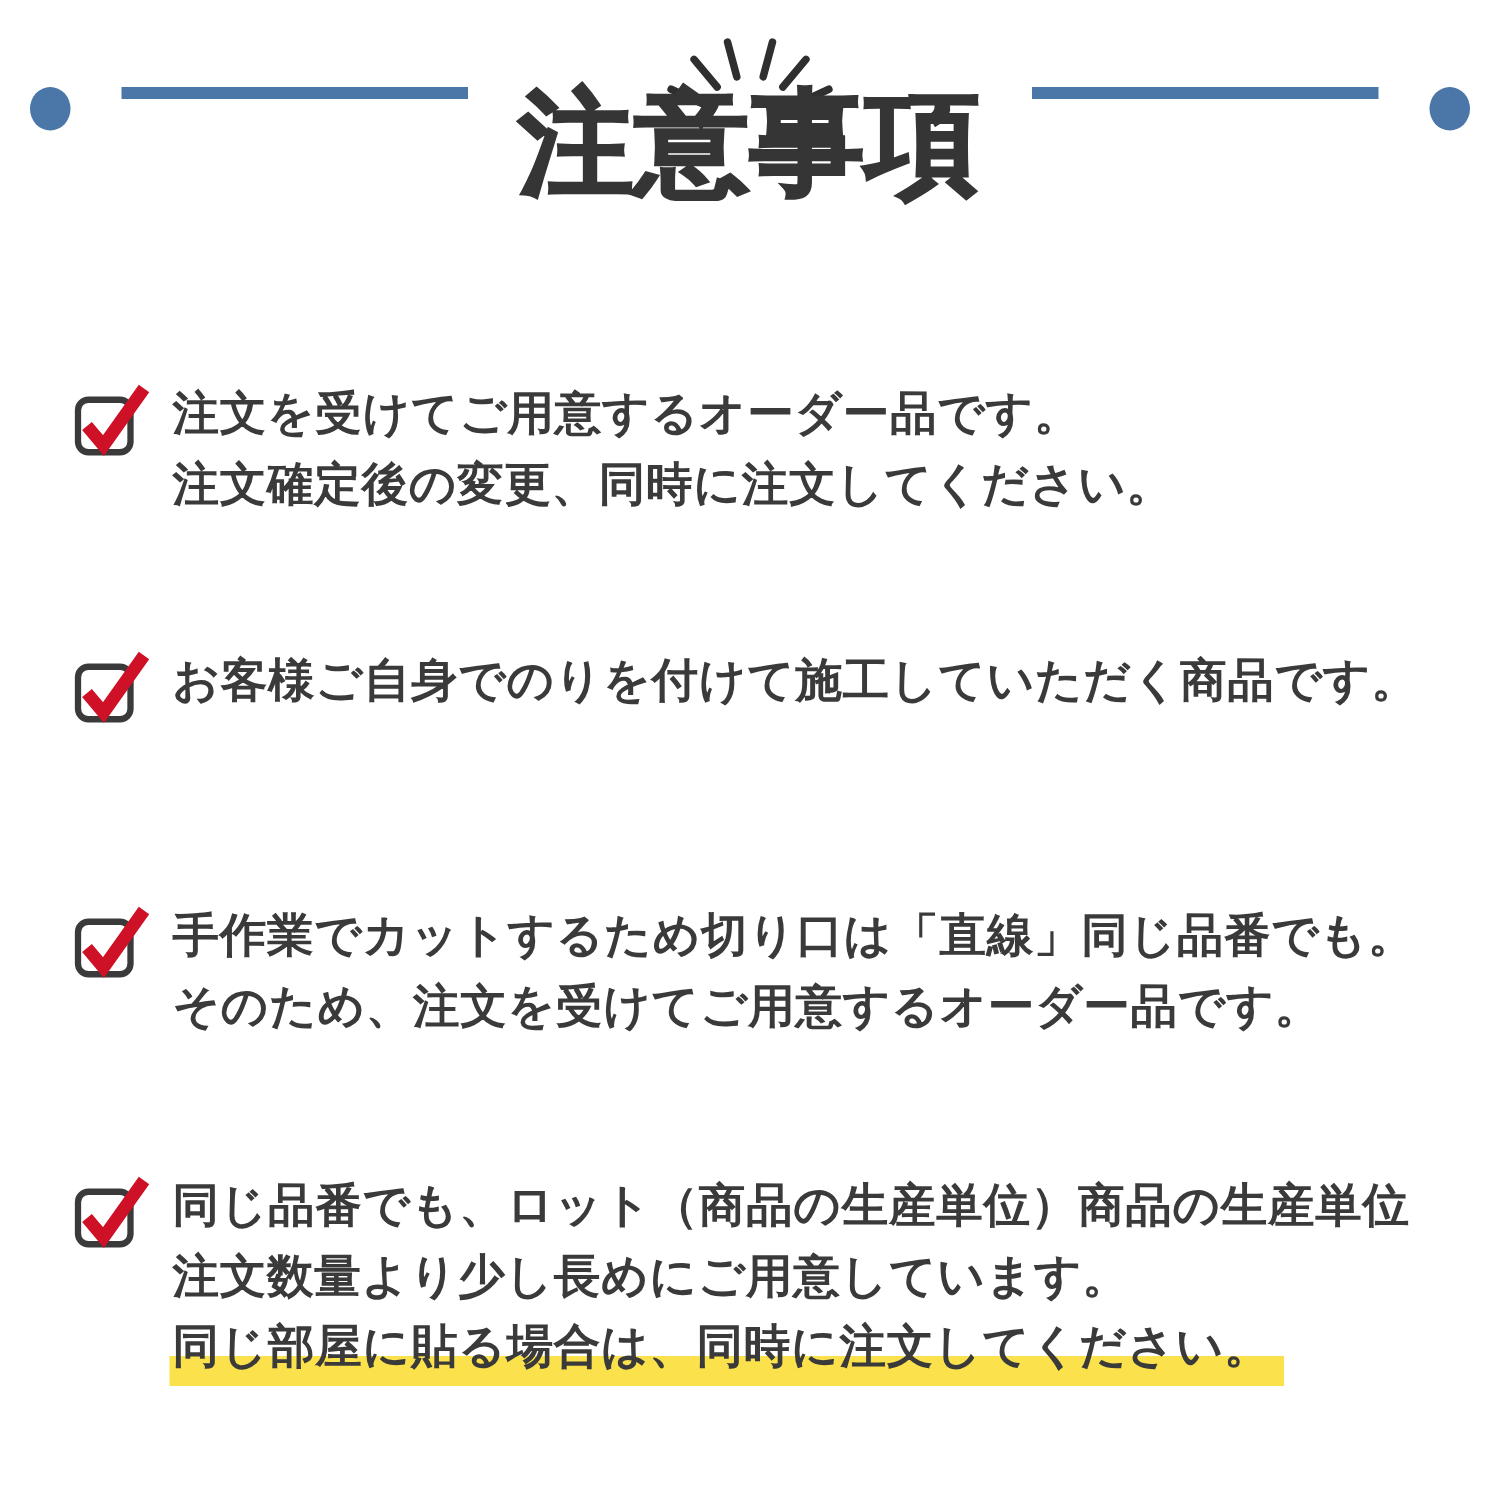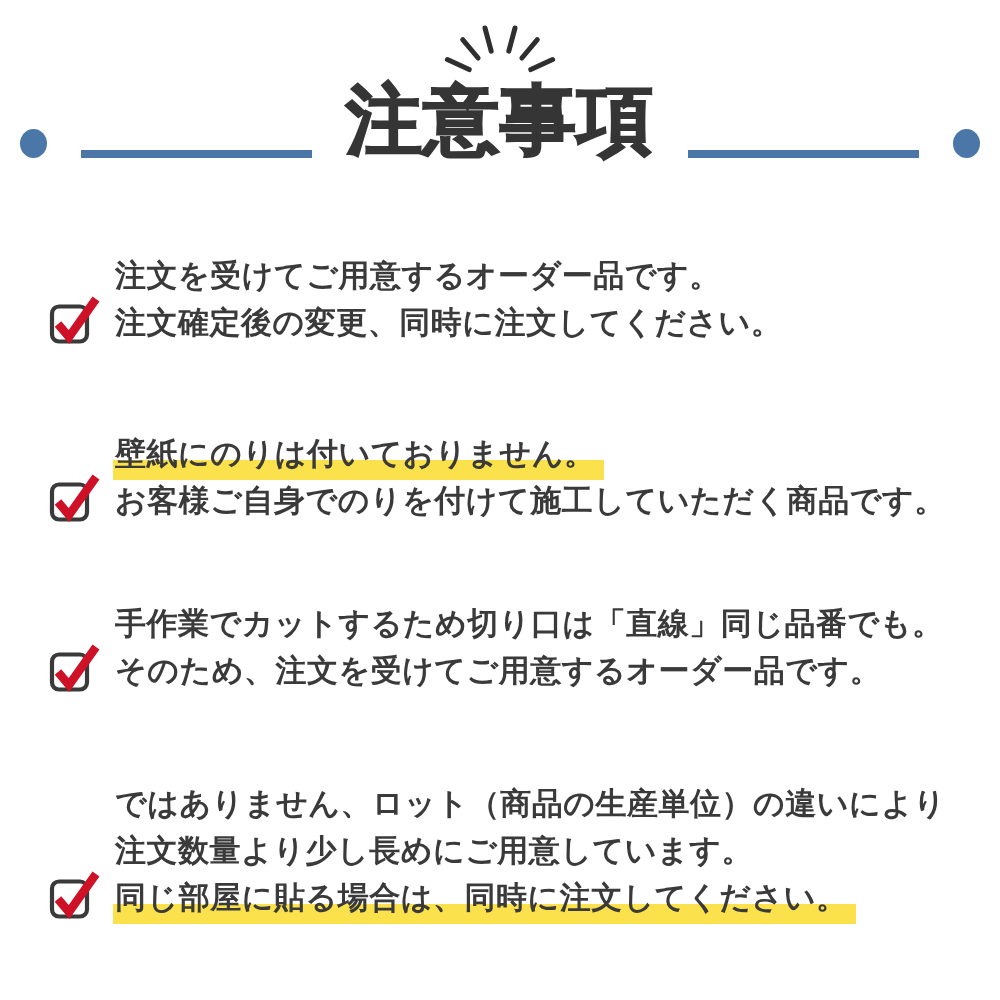--- a/index.html
+++ b/index.html
@@ -21,21 +21,21 @@
   }
   
   .rays{
     position:absolute;
     left:440px; top:14px;
     width:120px; height:64px;
   }
   .title-row{
     position:absolute;
     top:58px; left:20px; right:20px; height:100px;
-    display:flex; align-items:flex-end; gap:34px;
+    display:flex; align-items:flex-start; gap:34px;
   }
   .end-dot{
     width:27px; height:29px;
     background:var(--accent);
     border-radius:50%;
     flex:0 0 auto;
   }
   .rule{
     flex:1 1 auto;
     height:8px;
@@ -49,21 +49,21 @@
     letter-spacing:1px;
     color:var(--title);
     -webkit-text-stroke:2px var(--title);
     white-space:nowrap;
   }
   
   .item{
     position:absolute;
     left:48px; right:20px;
     display:flex;
-    align-items:flex-end;
+    align-items:flex-start;
     gap:13px;
   }
   .check-icon{
     flex:0 0 auto;
     width:54px; height:52px;
     margin-top:2px;
   }
   .item-text{
     font-size:31px;
     font-weight:700;
@@ -109,38 +109,37 @@
         <div>注文を受けてご用意するオーダー品です。</div>
         <div>注文確定後の変更、同時に注文してください。</div>
       </div>
     </div>
     <div class="item" style="top: 430px;">
   <svg class="check-icon" viewBox="0 0 54 52" fill="none">
     <rect x="4" y="12.5" width="35" height="35" rx="7" fill="#ffffff" stroke="#3a3a3a" stroke-width="4.2"></rect>
     <path d="M10 30 L21 43 L48 5" stroke="var(--red)" stroke-width="8.5" fill="none" stroke-linecap="butt" stroke-linejoin="miter"></path>
   </svg>
 <div class="item-text">
-        <div><span class="hl">壁紙にのりは付いておりません。</span></div>
         <div>お客様ご自身でのりを付けて施工していただく商品です。</div>
       </div>
     </div>
     <div class="item" style="top: 600px;">
   <svg class="check-icon" viewBox="0 0 54 52" fill="none">
     <rect x="4" y="12.5" width="35" height="35" rx="7" fill="#ffffff" stroke="#3a3a3a" stroke-width="4.2"></rect>
     <path d="M10 30 L21 43 L48 5" stroke="var(--red)" stroke-width="8.5" fill="none" stroke-linecap="butt" stroke-linejoin="miter"></path>
   </svg>
 <div class="item-text">
         <div>手作業でカットするため切り口は「直線」同じ品番でも。</div>
         <div>そのため、注文を受けてご用意するオーダー品です。</div>
       </div>
     </div>
     <div class="item" style="top: 780px;">
   <svg class="check-icon" viewBox="0 0 54 52" fill="none">
     <rect x="4" y="12.5" width="35" height="35" rx="7" fill="#ffffff" stroke="#3a3a3a" stroke-width="4.2"></rect>
     <path d="M10 30 L21 43 L48 5" stroke="var(--red)" stroke-width="8.5" fill="none" stroke-linecap="butt" stroke-linejoin="miter"></path>
   </svg>
 <div class="item-text">
-        <div>ではありません、ロット（商品の生産単位）の違いにより</div>
+        <div>同じ品番でも、ロット（商品の生産単位）商品の生産単位</div>
         <div>注文数量より少し長めにご用意しています。</div>
         <div><span class="hl">同じ部屋に貼る場合は、同時に注文してください。</span></div>
       </div>
     </div>
   </div>
 
 </body></html>

